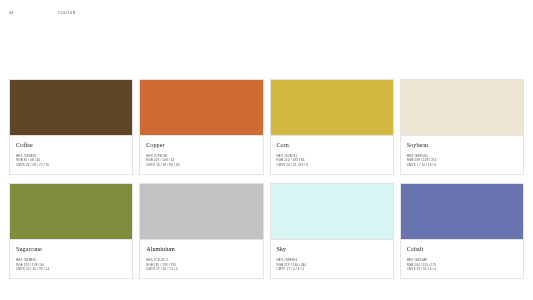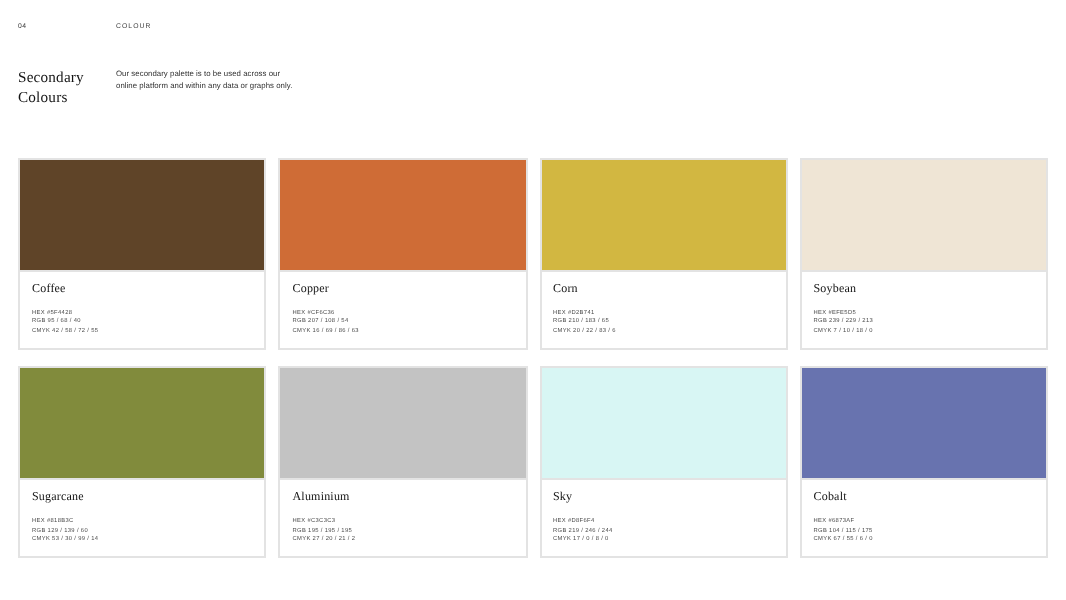--- a/index.html
+++ b/index.html
@@ -120,24 +120,20 @@
 </head>
 <body>
 
 <div class="page">
 
   <div class="meta-row">
     <div class="meta-page">04</div>
     <div class="meta-section">COLOUR</div>
   </div>
 
-  <div class="intro">
-    <div class="intro-title">Secondary Colours</div>
-    <div class="intro-body">Our secondary palette is to be used across our online platform and within any data or graphs only.</div>
-  </div>
 
   <div class="grid">
 
     <div class="grid-row">
 
       <div class="card">
         <div class="swatch" style="background:#5F4428;"></div>
         <div class="card-info">
           <div class="card-name">Coffee</div>
           <div class="spec-line">HEX #5F4428</div>

